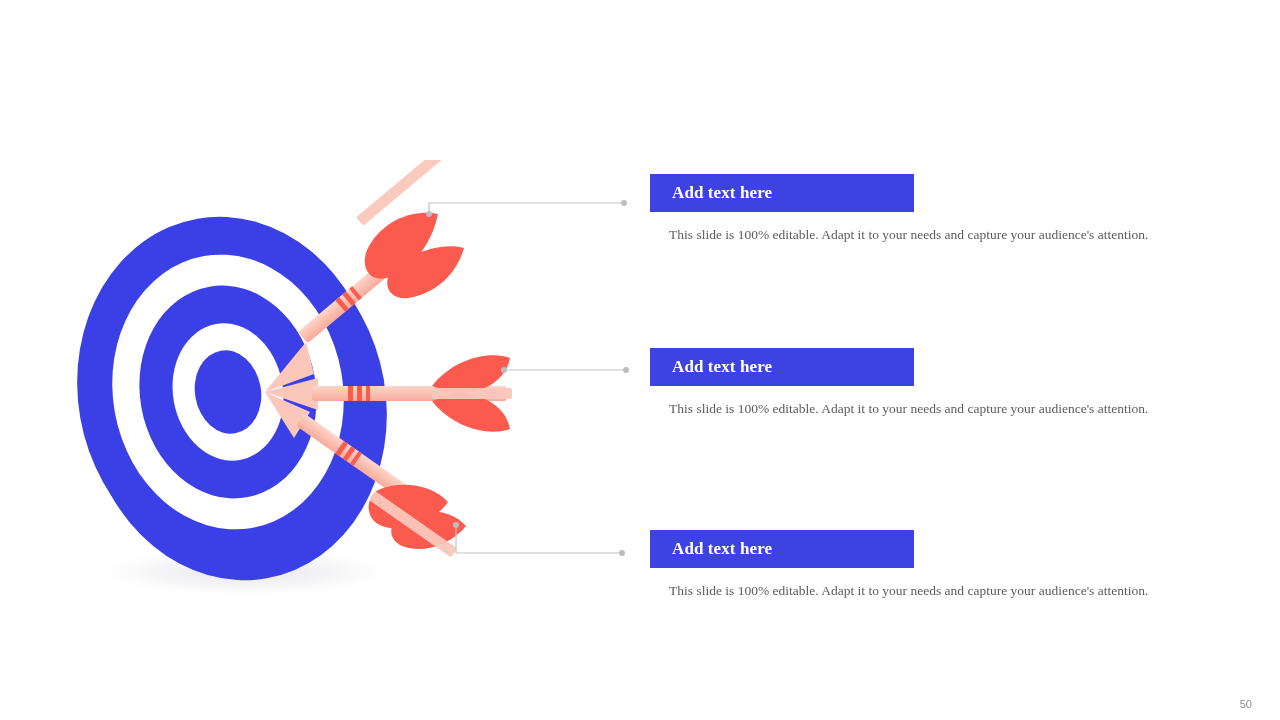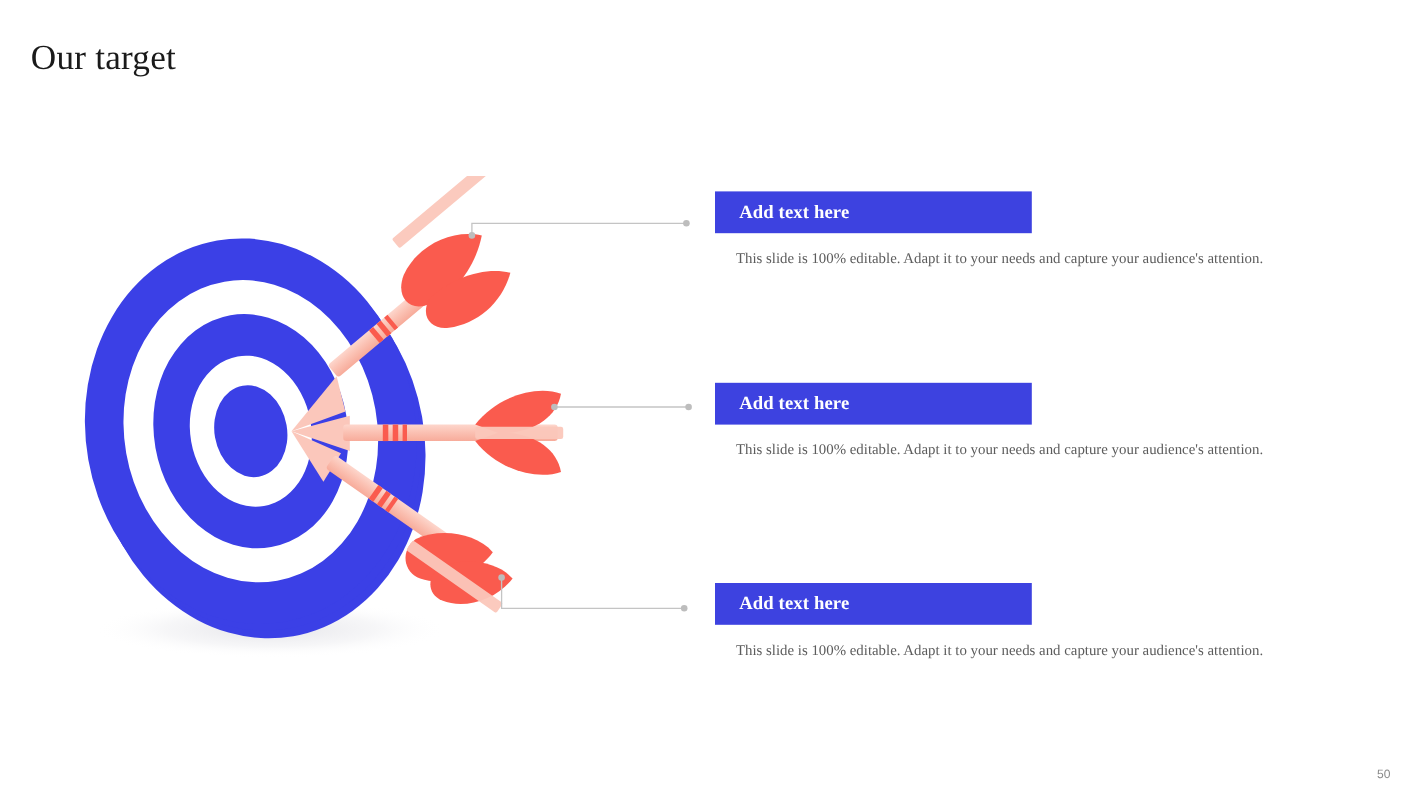--- a/index.html
+++ b/index.html
@@ -32,21 +32,21 @@
     line-height: 42px;
     color: #1a1a1a;
     font-weight: 400;
     letter-spacing: 0.2px;
     white-space: nowrap;
   }
 
   
   .page-number {
     position: absolute;
-    right: 16px;
+    right: 28px;
     bottom: 10px;
     font-size: 11px;
     color: #8b8b8b;
     font-family: "Liberation Sans", sans-serif;
   }
 
   
   .graphic {
     position: absolute;
     left: 60px;
@@ -59,21 +59,21 @@
   
   .text-block {
     position: absolute;
     width: 500px;
   }
   .tb1 { left: 650px; top: 174px; }
   .tb2 { left: 650px; top: 348px; }
   .tb3 { left: 650px; top: 530px; }
 
   .block-header {
-    width: 288px;
+    width: 264px;
     height: 38px;
     background: #3d42e0;
     display: flex;
     align-items: center;
     box-sizing: border-box;
     padding-left: 22px;
   }
   .block-header-text {
     font-family: "Liberation Serif", serif;
     font-weight: bold;
@@ -99,21 +99,20 @@
     width: 1280px;
     height: 720px;
     pointer-events: none;
   }
 </style>
 </head>
 <body>
 
 <div class="slide">
 
-  <div class="slide-title">Our target</div>
 
   <div class="graphic">
     <svg width="600" height="460" viewBox="0 0 600 460" xmlns="http://www.w3.org/2000/svg">
       <defs>
         <radialGradient id="shadowGrad" cx="50%" cy="50%" r="50%">
           <stop offset="0%" stop-color="#b9b9c4" stop-opacity="0.38"></stop>
           <stop offset="60%" stop-color="#c9c9d2" stop-opacity="0.16"></stop>
           <stop offset="100%" stop-color="#ffffff" stop-opacity="0"></stop>
         </radialGradient>
         <linearGradient id="shaftGrad" x1="0%" y1="0%" x2="0%" y2="100%">

